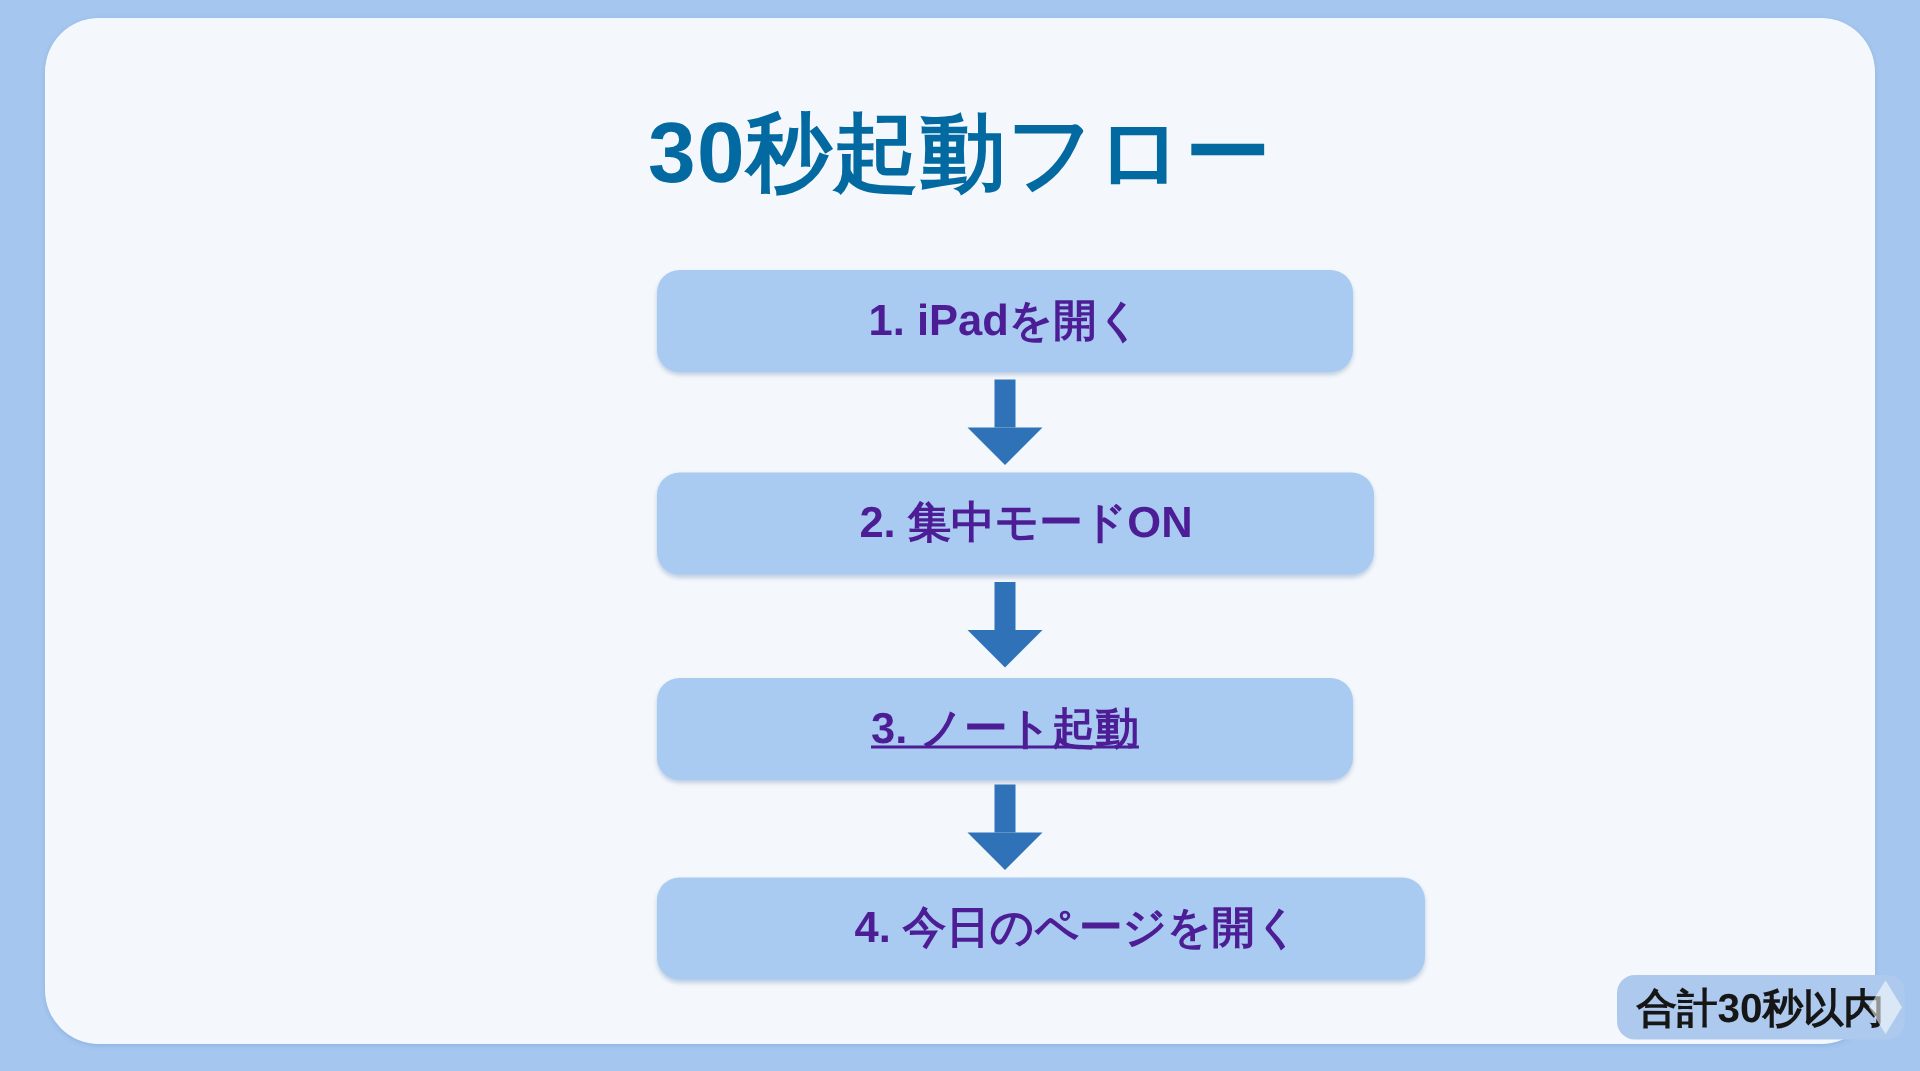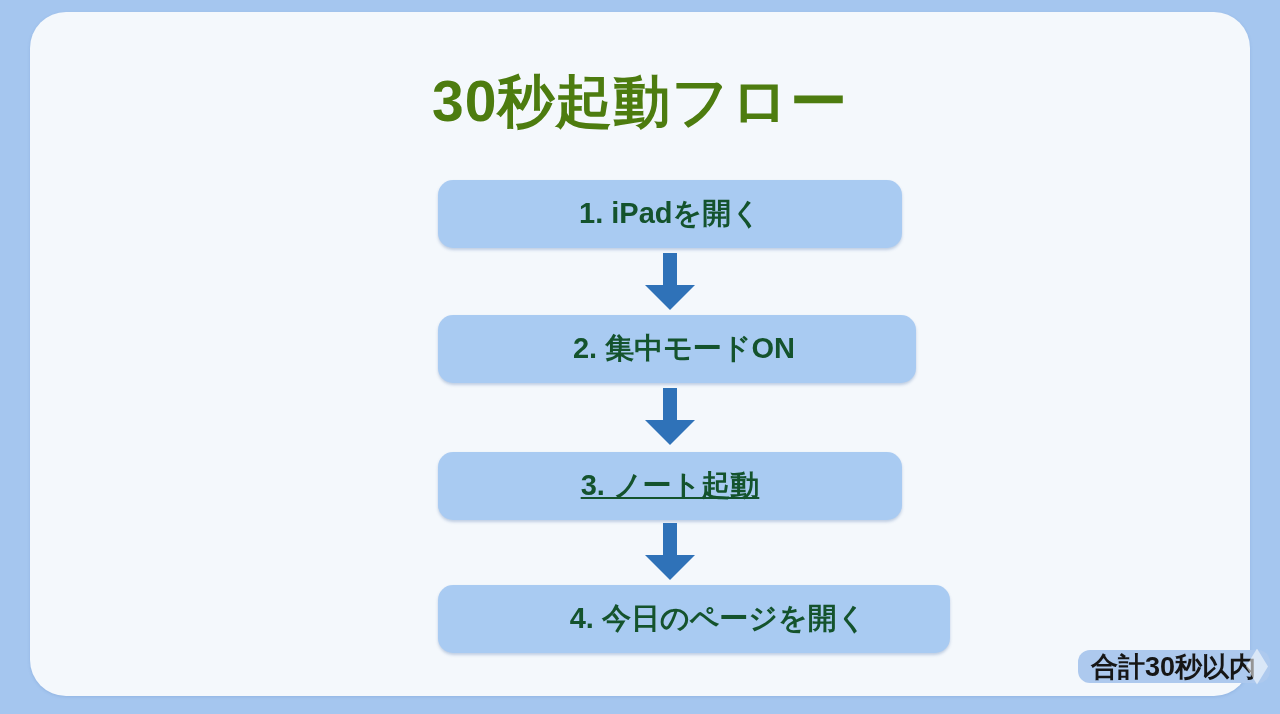--- a/index.html
+++ b/index.html
@@ -26,36 +26,36 @@
   }
   .title {
     position: absolute;
     left: 0;
     top: 52px;
     width: 100%;
     text-align: center;
     font-size: 57px;
     font-weight: 800;
     letter-spacing: 1px;
-    color: #4d7c0f;
+    color: #0369a1;
   }
   .step-box {
     position: absolute;
     left: 408px;
     width: 464px;
     height: 68px;
     background: #a9cbf2;
     border-radius: 15px;
     box-shadow: 0 2px 3px rgba(70, 110, 170, 0.30);
     display: flex;
     align-items: center;
     justify-content: center;
     font-size: 29px;
     font-weight: 600;
-    color: #14532d;
+    color: #4c1d95;
     text-align: center;
   }
   .step-1 { top: 168px; }
   .step-2 { top: 303px; padding-left: 14px; }
   .step-3 { top: 440px; text-decoration: underline; }
   .step-4 { top: 573px; padding-left: 48px; }
   .arrow {
     position: absolute;
     left: 615px;
     width: 50px;
@@ -77,21 +77,21 @@
     height: 0;
     border-left: 25px solid transparent;
     border-right: 25px solid transparent;
     border-top: 25px solid #2f72b8;
   }
   .badge {
     position: absolute;
     left: 1048px;
     top: 638px;
     width: 192px;
-    height: 33px;
+    height: 43px;
     background: #adc9ee;
     border-radius: 12px;
     display: flex;
     align-items: center;
     justify-content: flex-start;
     padding-left: 13px;
     box-sizing: border-box;
     font-size: 27px;
     font-weight: 600;
     color: #161616;

